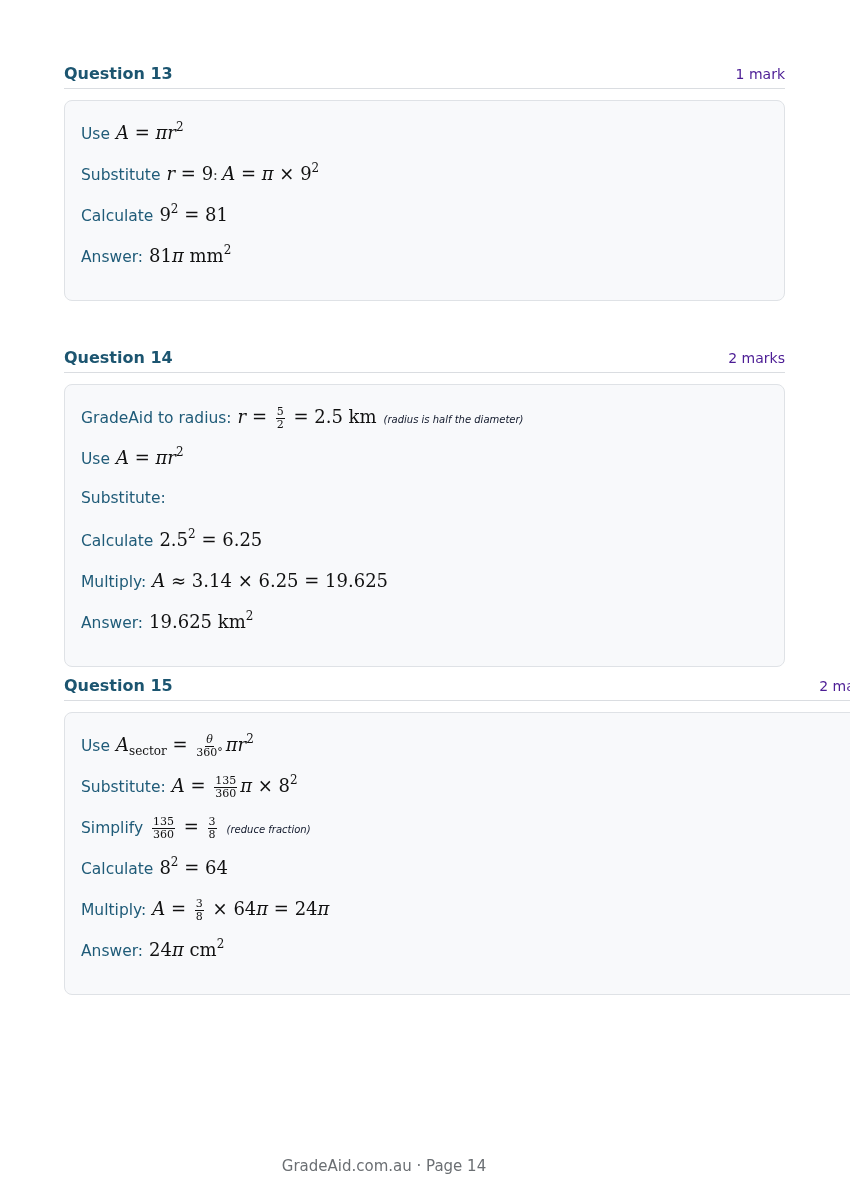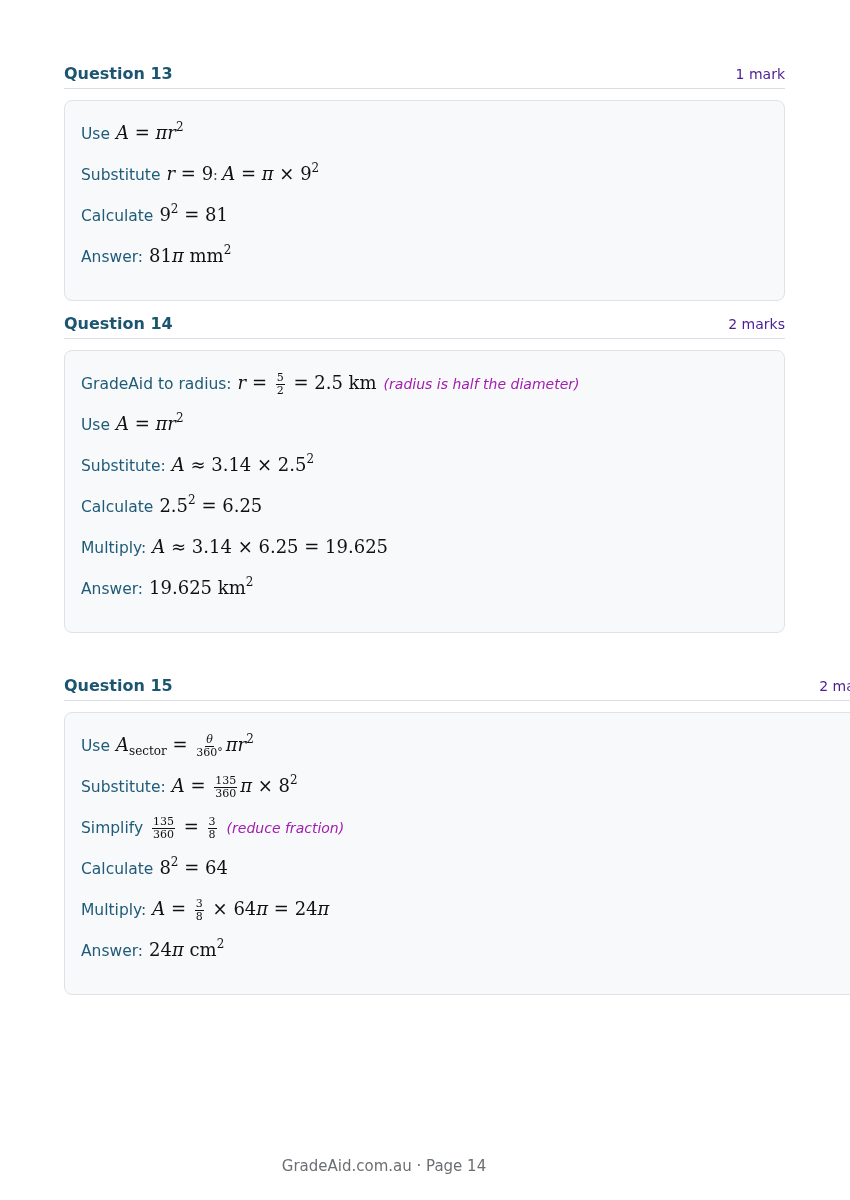--- a/index.html
+++ b/index.html
@@ -10,21 +10,21 @@
   .q-marks { color: #4c1d95; font-size: 14px; }
   .box { margin-top: 11px; background: #f8f9fb; border: 1px solid #dfe2e6; border-radius: 8px; padding: 11px 16px 24px 16px; }
   .step { display: flex; align-items: baseline; height: 41px; line-height: 41px; white-space: nowrap; }
   .lbl { color: #1f5b78; font-size: 15.5px; margin-right: 6px; }
   .m { font-family: "DejaVu Serif", serif; color: #111; font-size: 18px; }
   .m i { font-style: italic; }
   .m sup { font-size: 12px; vertical-align: 8px; line-height: 0; }
   .m sub { font-size: 12px; vertical-align: -4px; line-height: 0; font-style: normal; }
   .frac { display: inline-flex; flex-direction: column; align-items: center; vertical-align: middle; font-size: 11px; line-height: 12px; margin: 0 3px; }
   .frac .num { border-bottom: 1px solid #111; padding: 0 1px; }
-  .note { color: #a21caf; font-style: italic; font-size: 14px; margin-left: 7px; }
+  .note { color: #0f172a; font-style: italic; font-size: 10px; margin-left: 7px; }
   .footer { position: absolute; top: 1157px; left: 0; width: 768px; text-align: center; color: #6b6f73; font-size: 15px; }
 </style>
 </head>
 <body>
 
 <div class="page">
 
   <section style="position:absolute;top:64px;left:0;width:721px;">
     <div class="q-header">
       <span class="q-title">Question 13</span>
@@ -43,41 +43,40 @@
         <span class="lbl">Calculate</span>
         <span class="m"><span>9</span><sup>2</sup><span> = </span><span>81</span></span>
       </div>
       <div class="step">
         <span class="lbl">Answer:</span>
         <span class="m"><span>81</span><i>π</i><span> mm</span><sup>2</sup></span>
       </div>
     </div>
   </section>
 
-  <section style="position:absolute;top:314px;left:0;width:721px;">
+  <section style="position:absolute;top:348px;left:0;width:721px;">
     <div class="q-header">
       <span class="q-title">Question 14</span>
       <span class="q-marks">2 marks</span>
     </div>
     <div class="box">
       <div class="step">
         <span class="lbl">GradeAid to radius:</span>
         <span class="m"><i>r</i><span> = </span><span class="frac">
               <span class="num">5</span>
               <span>2</span>
             </span><span> = </span><span>2.5</span><span> km</span></span>
         <span class="note">(radius is half the diameter)</span>
       </div>
       <div class="step">
         <span class="lbl">Use</span>
         <span class="m"><i>A</i><span> = </span><i>π</i><i>r</i><sup>2</sup></span>
       </div>
       <div class="step">
         <span class="lbl">Substitute:</span>
-        <span class="m"><i>A</i><span> ≈ </span><span>3.14</span><span> × </span><span>2.5</span><sup>2</sup></span>
       </div>
       <div class="step">
         <span class="lbl">Calculate</span>
         <span class="m"><span>2.5</span><sup>2</sup><span> = </span><span>6.25</span></span>
       </div>
       <div class="step">
         <span class="lbl">Multiply:</span>
         <span class="m"><i>A</i><span> ≈ </span><span>3.14</span><span> × </span><span>6.25</span><span> = </span><span>19.625</span></span>
       </div>
       <div class="step">

